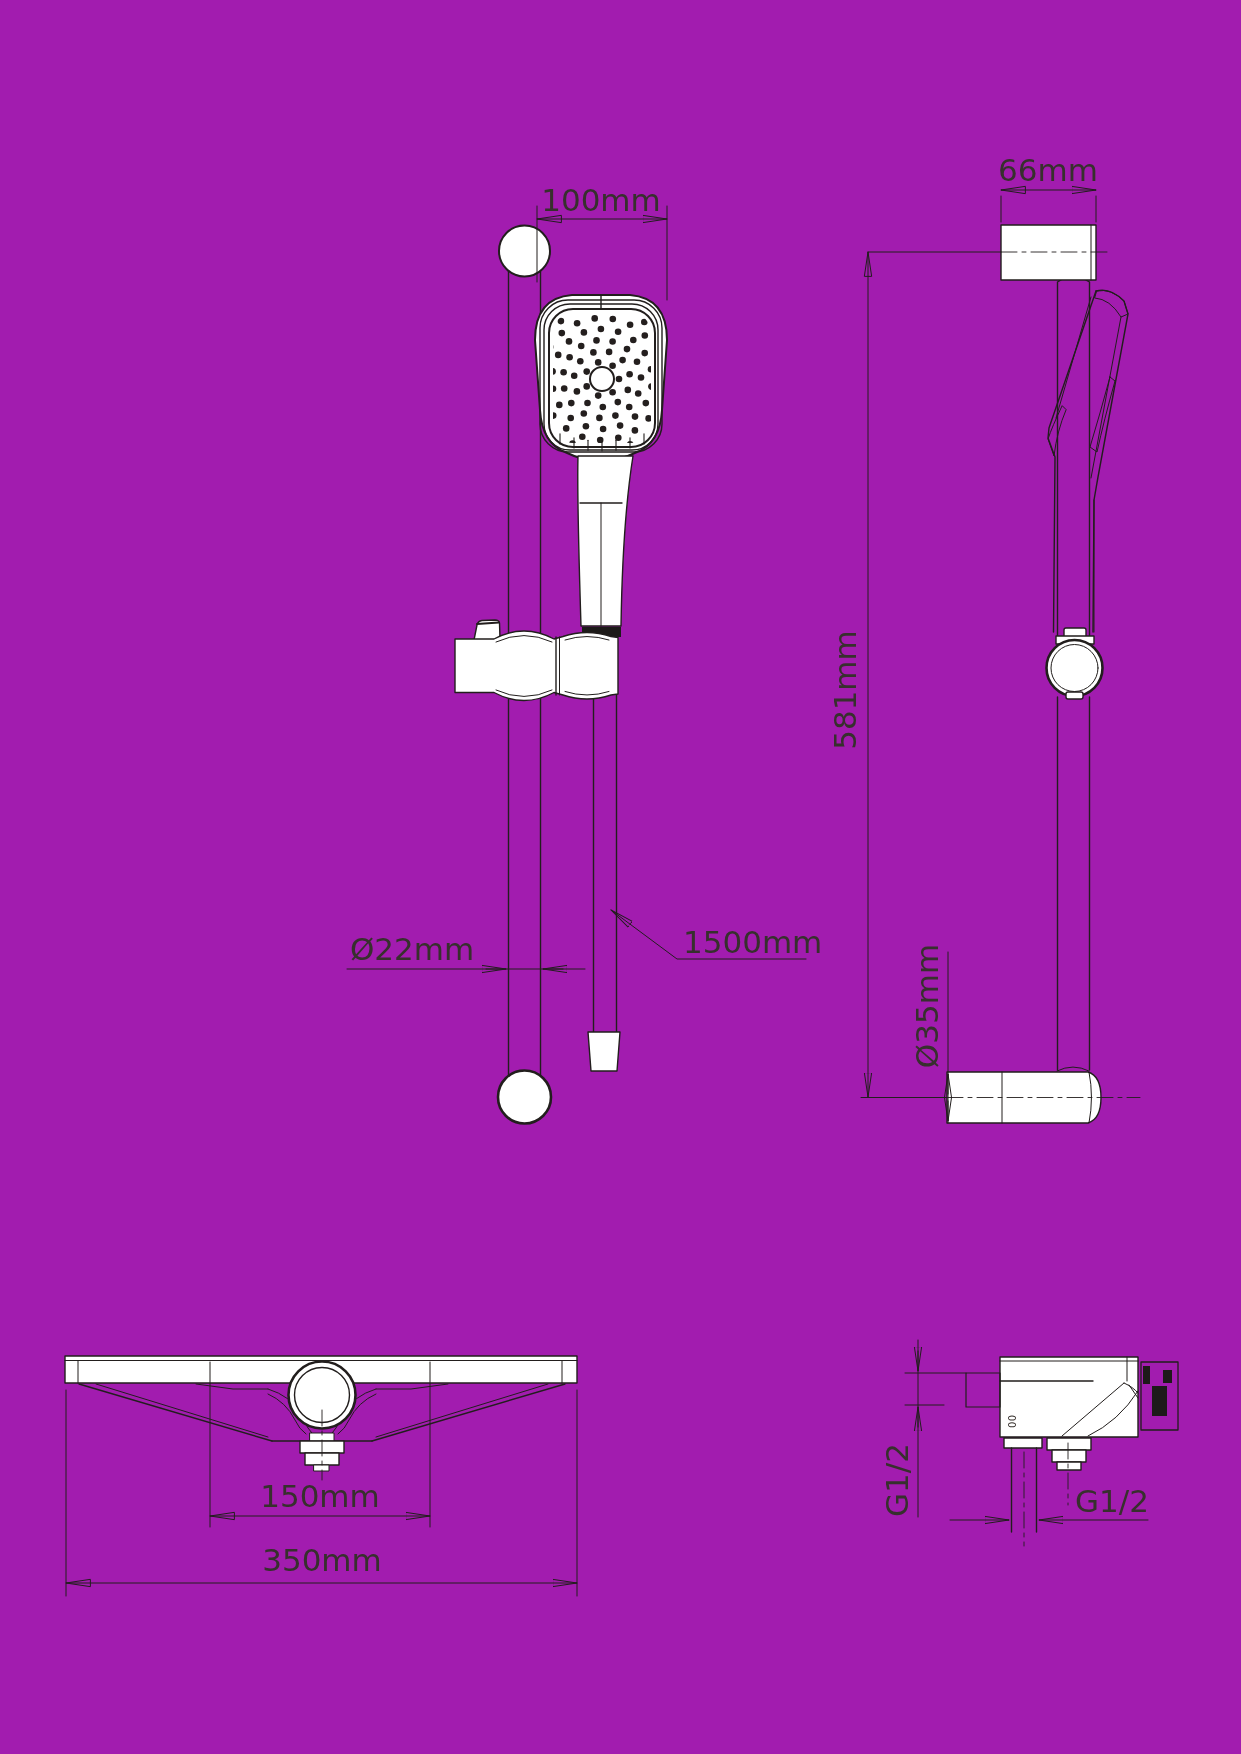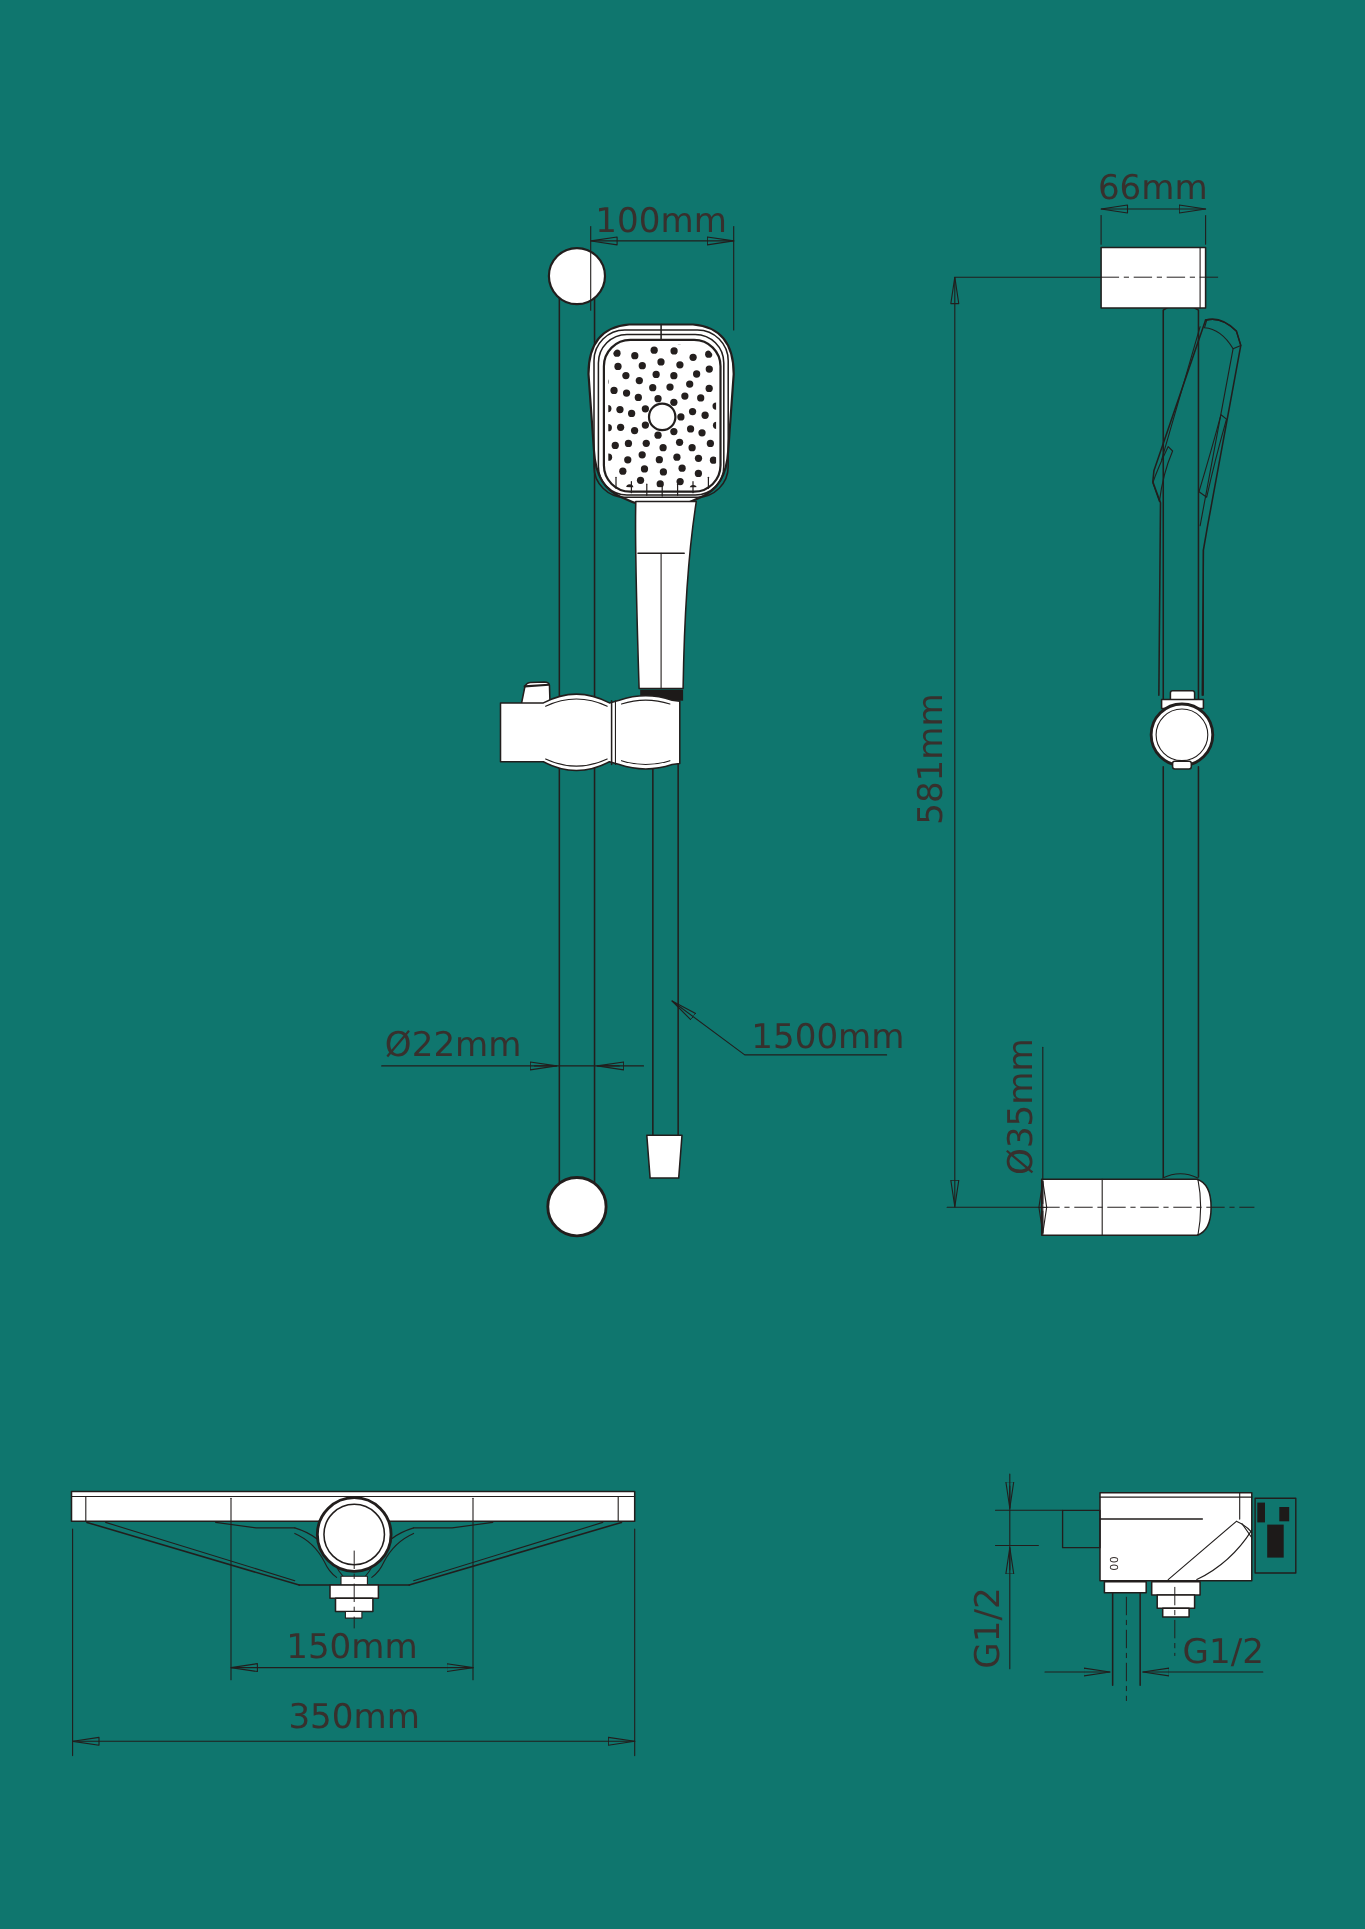--- a/index.html
+++ b/index.html
@@ -1,16 +1,16 @@
 <!DOCTYPE html>
 <html><head>
 <meta charset="utf-8">
 <style>
   html,body{margin:0;padding:0;background:#ffffff;}
-  .canvas{width:1241px;height:1754px;position:relative;background:#0f766e;overflow:hidden;}
+  .canvas{width:1241px;height:1754px;position:relative;background:#a21caf;overflow:hidden;}
   svg{display:block;}
   svg line, svg path, svg rect, svg circle, svg ellipse, svg polyline{
     stroke:#221e1d; fill:none; stroke-linecap:round; stroke-linejoin:round;
   }
   .ol{stroke-width:1.4;}
   .b{stroke-width:2.6;}
   .b2{stroke-width:2.0;}
   .thin{stroke-width:1.0;}
   .wf{fill:#ffffff;}
   .dk{fill:#1d1a19;stroke:none;}

